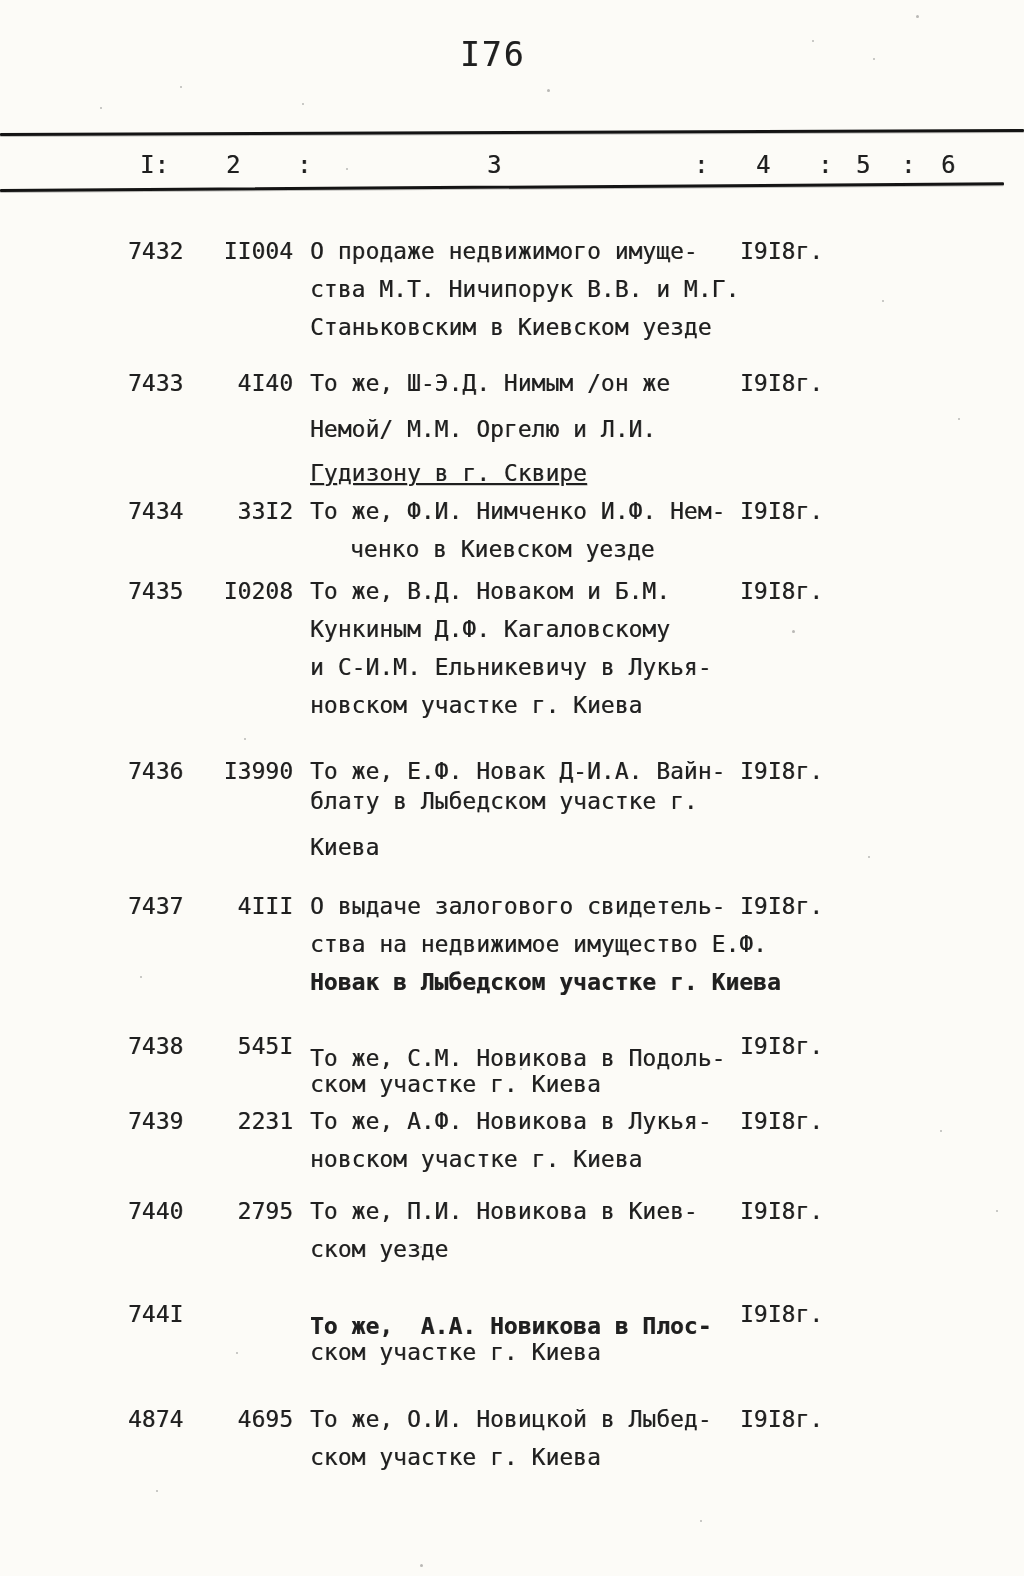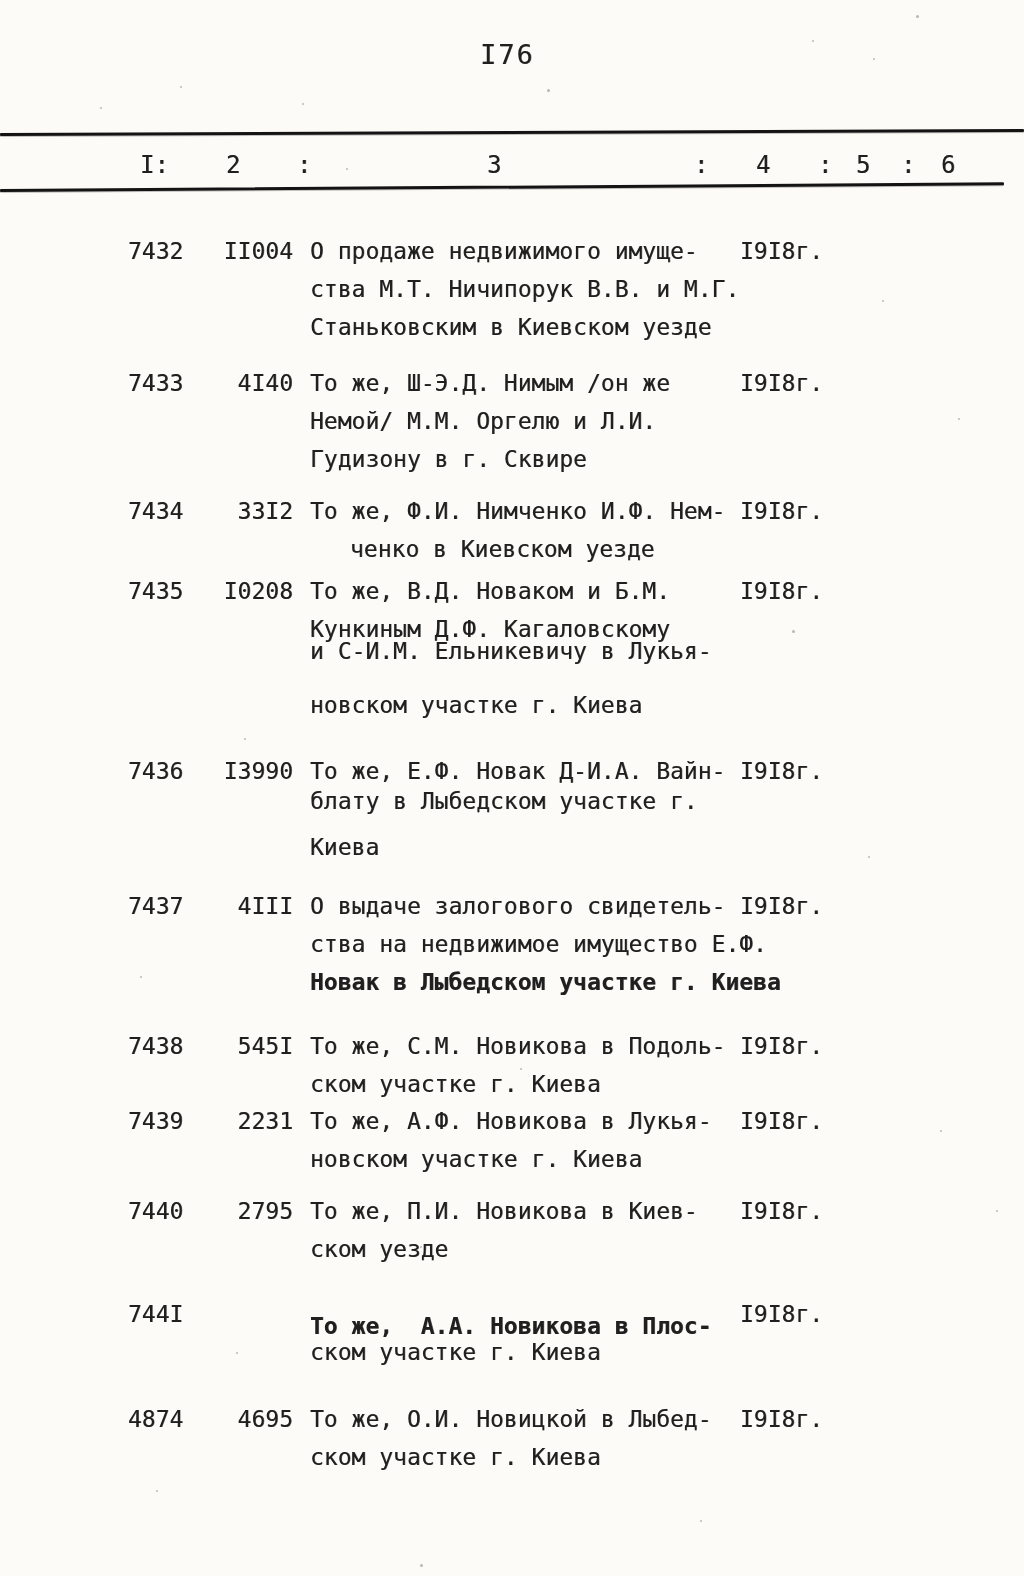--- a/index.html
+++ b/index.html
@@ -6,21 +6,21 @@
   .page{
     position:relative;width:1024px;height:1576px;overflow:hidden;
     background:#fcfbf7;
     font-family:"DejaVu Sans Mono","Liberation Mono",monospace;
     color:#1f1f1f;
   }
   .txt{
     position:absolute;white-space:pre;font-size:23px;line-height:38px;
     text-shadow:0.5px 0.4px 0.4px rgba(30,30,30,0.55);
   }
-  .page-number{left:480px;top:36px;font-size:27px;letter-spacing:2px;}
+  .page-number{left:460px;top:36px;font-size:33px;letter-spacing:2px;}
   .rule{position:absolute;left:0;height:3px;background:#141414;border-radius:1px;transform-origin:0 50%;}
   .rule-top{top:133px;width:1024px;transform:rotate(-0.22deg);box-shadow:0 1px 0 rgba(20,20,20,0.25);}
   .rule-bottom{top:189px;width:1004px;transform:rotate(-0.38deg);box-shadow:0 1px 0 rgba(20,20,20,0.25);}
   .header-cell{top:146px;font-size:24px;}
   .entry{position:absolute;left:0;width:1024px;}
   .entry .no{left:128px;top:0;}
   .entry .file{left:196px;top:0;width:97px;text-align:right;}
   .entry .line{left:310px;}
   .entry .year{left:740px;top:0;}
   .speck{position:absolute;border-radius:50%;background:rgba(45,45,45,0.32);}
@@ -50,37 +50,37 @@
         <span class="txt file">II004</span>
         <div class="txt line" style="top: 0px;">О продаже недвижимого имуще-</div>
         <div class="txt line" style="top: 38px;">ства М.Т. Ничипорук В.В. и М.Г.</div>
         <div class="txt line" style="top: 76px;">Станьковским в Киевском уезде</div>
         <span class="txt year">I9I8г.</span>
       </div>
       <div class="entry" style="top: 364px;">
         <span class="txt no">7433</span>
         <span class="txt file">4I40</span>
         <div class="txt line" style="top: 0px;">То же, Ш-Э.Д. Нимым /он же</div>
-        <div class="txt line" style="top: 38px;">Немой/ М.М. Оргелю и Л.И.</div>
-        <div class="txt line" style="top: 76px;">Гудизону в г. Сквире</div>
+        <div class="txt line" style="top: 46px;">Немой/ М.М. Оргелю и Л.И.</div>
+        <div class="txt line" style="top: 90px; text-decoration: underline;">Гудизону в г. Сквире</div>
         <span class="txt year">I9I8г.</span>
       </div>
       <div class="entry" style="top: 492px;">
         <span class="txt no">7434</span>
         <span class="txt file">33I2</span>
         <div class="txt line" style="top: 0px;">То же, Ф.И. Нимченко И.Ф. Нем-</div>
         <div class="txt line" style="top: 38px; margin-left: 40px;">ченко в Киевском уезде</div>
         <span class="txt year">I9I8г.</span>
       </div>
       <div class="entry" style="top: 572px;">
         <span class="txt no">7435</span>
         <span class="txt file">I0208</span>
         <div class="txt line" style="top: 0px;">То же, В.Д. Новаком и Б.М.</div>
         <div class="txt line" style="top: 38px;">Кункиным Д.Ф. Кагаловскому</div>
-        <div class="txt line" style="top: 60px;">и С-И.М. Ельникевичу в Лукья-</div>
+        <div class="txt line" style="top: 76px;">и С-И.М. Ельникевичу в Лукья-</div>
         <div class="txt line" style="top: 114px;">новском участке г. Киева</div>
         <span class="txt year">I9I8г.</span>
       </div>
       <div class="entry" style="top: 752px;">
         <span class="txt no">7436</span>
         <span class="txt file">I3990</span>
         <div class="txt line" style="top: 0px;">То же, Е.Ф. Новак Д-И.А. Вайн-</div>
         <div class="txt line" style="top: 30px;">блату в Лыбедском участке г.</div>
         <div class="txt line" style="top: 76px;">Киева</div>
         <span class="txt year">I9I8г.</span>
@@ -89,21 +89,21 @@
         <span class="txt no">7437</span>
         <span class="txt file">4III</span>
         <div class="txt line" style="top: 0px;">О выдаче залогового свидетель-</div>
         <div class="txt line" style="top: 38px;">ства на недвижимое имущество Е.Ф.</div>
         <div class="txt line" style="top: 76px; font-weight: bold;">Новак в Лыбедском участке г. Киева</div>
         <span class="txt year">I9I8г.</span>
       </div>
       <div class="entry" style="top: 1027px;">
         <span class="txt no">7438</span>
         <span class="txt file">545I</span>
-        <div class="txt line" style="top: 0px;">То же, С.М. Новикова в Подоль-</div>
+        <div class="txt line" style="top: 12px;">То же, С.М. Новикова в Подоль-</div>
         <div class="txt line" style="top: 38px;">ском участке г. Киева</div>
         <span class="txt year">I9I8г.</span>
       </div>
       <div class="entry" style="top: 1102px;">
         <span class="txt no">7439</span>
         <span class="txt file">2231</span>
         <div class="txt line" style="top: 0px;">То же, А.Ф. Новикова в Лукья-</div>
         <div class="txt line" style="top: 38px;">новском участке г. Киева</div>
         <span class="txt year">I9I8г.</span>
       </div>

